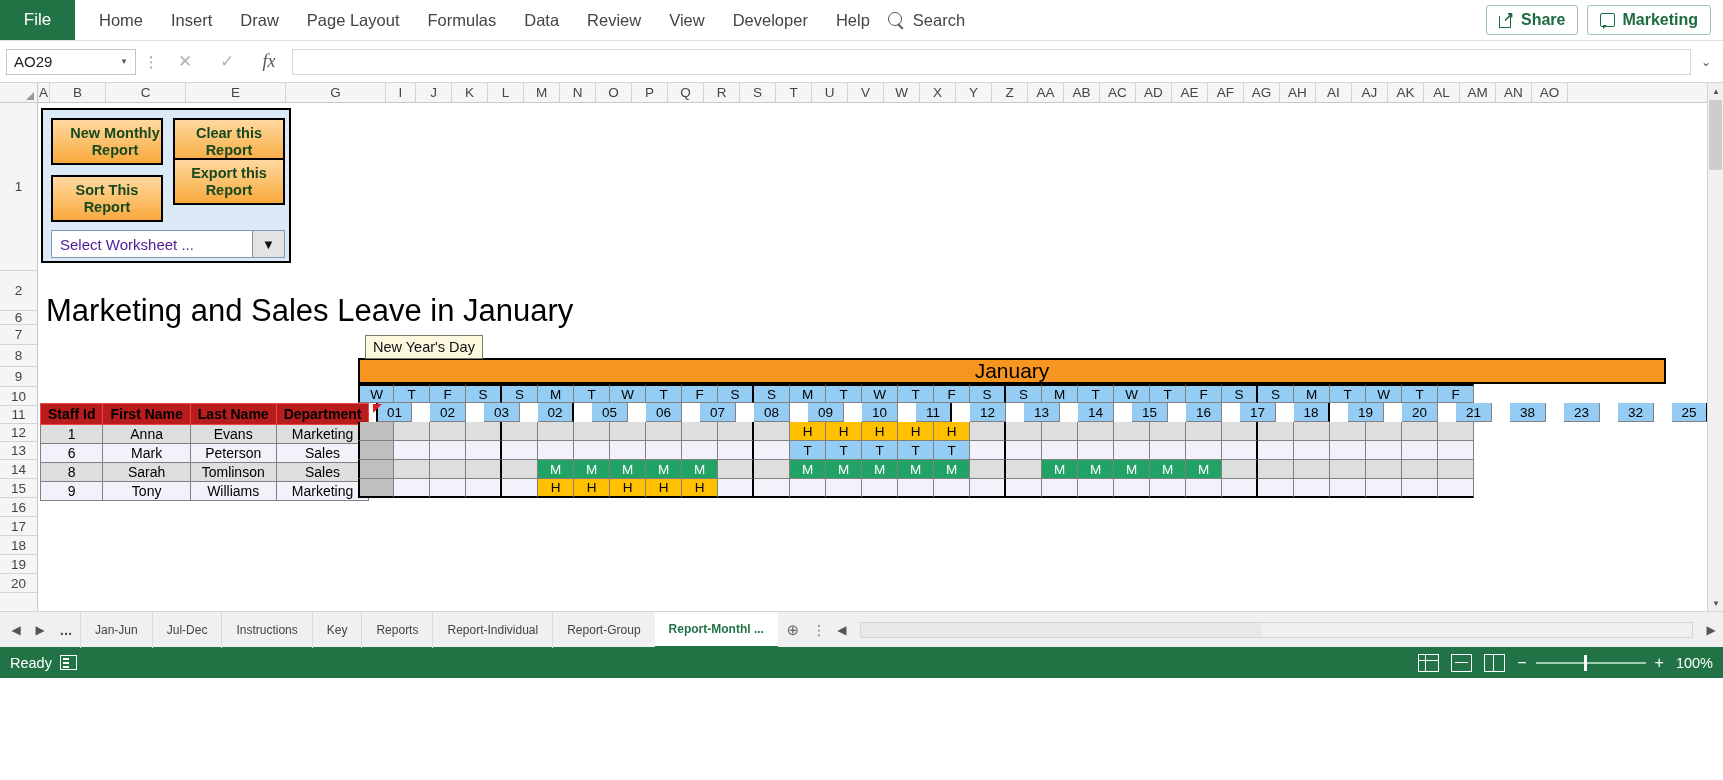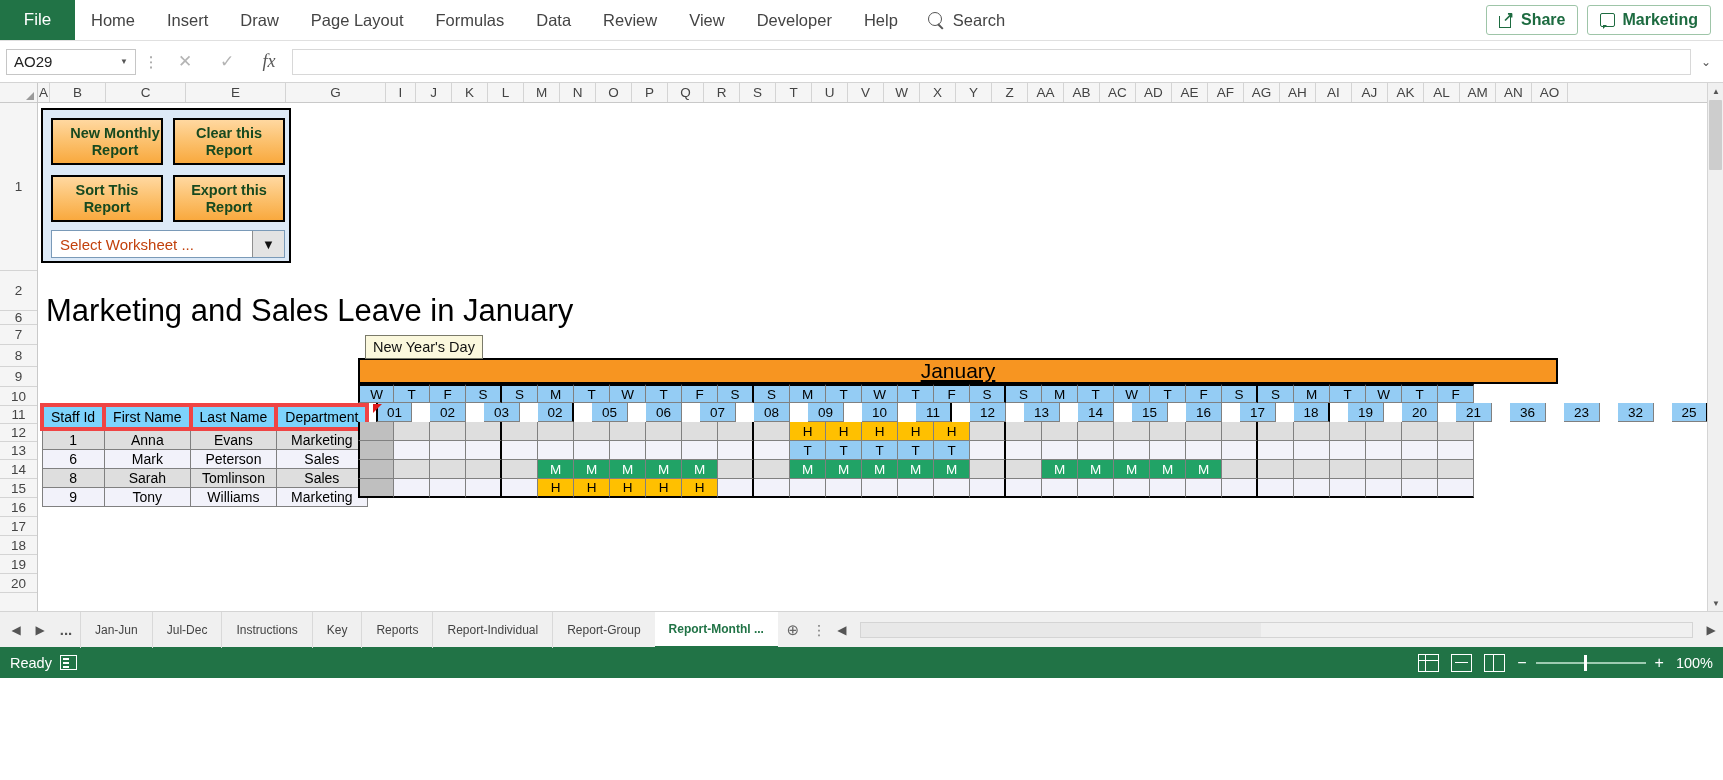--- a/index.html
+++ b/index.html
@@ -9,22 +9,22 @@
     font-family:"Liberation Sans", sans-serif;
     background:#ffffff; color:#333;
     -webkit-font-smoothing:antialiased;
   }
 
   
   #ribbon { height:41px; background:#fff; display:flex; align-items:stretch;
             border-bottom:1px solid #e0e0e0; position:relative; }
   #file-tab { width:75px; background:#217346; color:#fff; font-size:17px;
               display:flex; align-items:center; justify-content:center; }
-  .rib-tab { padding:0 16px; display:flex; align-items:center; font-size:16.5px;
-             color:#444; white-space:nowrap; }
+  .rib-tab { padding:0 4px; display:flex; align-items:center; font-size:16.5px;
+             color:#444; white-space:nowrap;margin-left:20px; }
   #search-box { display:flex; align-items:center; gap:8px; padding:0 14px;
                 font-size:16.5px; color:#444; }
   .search-glyph { width:17px; height:17px; position:relative; display:inline-block; }
   .search-glyph::before { content:""; position:absolute; left:0; top:0; width:12px; height:12px;
       border:1.6px solid #555; border-radius:50%; }
   .search-glyph::after { content:""; position:absolute; left:10px; top:11px; width:7px; height:1.6px;
       background:#555; transform:rotate(45deg); transform-origin:left center; }
   #ribbon-right { margin-left:auto; display:flex; align-items:center; gap:9px; padding-right:12px; }
   .rib-btn { border:1px solid #9ec5a8; border-radius:3px; height:30px; padding:0 12px;
              display:flex; align-items:center; gap:7px; color:#1d6b40; font-size:16px;
@@ -70,24 +70,24 @@
 
   
   #macro-panel { position:absolute; left:3px; top:5px; width:250px; height:155px;
                  background:#dce9f7; border:2px solid #000; }
   .mbtn { position:absolute; width:112px; height:47px;
           background:linear-gradient(to bottom,#ffd8a0 0%,#fcc372 45%,#f9a93e 100%);
           border:2px solid #000; color:#17491f; font-weight:bold; font-size:14.5px;
           display:flex; align-items:center; justify-content:center; text-align:center;
           line-height:1.12; }
   #mb1 { left:8px; top:8px;padding-left:16px; } #mb2 { left:130px; top:8px; }
-  #mb3 { left:8px; top:65px; } #mb4 { left:130px; top:65px; }
+  #mb3 { left:8px; top:65px; } #mb4 { left:130px; top:48px; }
   #ws-select { position:absolute; left:8px; top:120px; width:234px; height:28px;
                background:#fff; border:1px solid #7a9ab8; display:flex; align-items:center; }
-  #ws-select .wl { padding-left:8px; font-size:15px; color:#c2410c; }
+  #ws-select .wl { padding-left:8px; font-size:15px; color:#4c1d95; }
   #ws-arrow { margin-left:auto; width:32px; height:26px; background:#e3e3e3;
               border-left:1px solid #8f8f8f; display:flex; align-items:center; justify-content:center;
               font-size:13px; color:#111; }
 
   
   #report-title { position:absolute; left:8px; top:190px; font-size:31px; color:#000;
                   white-space:nowrap; }
 
   
   #callout { position:absolute; left:327px; top:232px; background:#fbf8dd;
@@ -114,22 +114,22 @@
   .code-M { background:#21A366; color:#fff; }
   .hol { background:#BFBFBF; }
   .cal-left-edge { border-left:2px solid #000; }
   .cal-top-edge { border-top:2px solid #000; }
   .cal-bot-edge { border-bottom:2px solid #000; }
   #red-tri { position:absolute; width:0; height:0; border-left:9px solid #e01b1b;
              border-bottom:9px solid transparent; z-index:7; }
 
   
   #staff-tbl { position:absolute; left:2px; top:300px; border-collapse:collapse; }
-  #staff-tbl th { background:#7dd3fc; border:4px solid #ef4444; font-size:14px;
-                  font-weight:normal; padding:2px 7px; color:#000; }
+  #staff-tbl th { background:#b91c1c; border:1px solid #ef4444; font-size:14px;
+                  font-weight:bold; padding:2px 7px; color:#000; }
   #staff-tbl td { border:1px solid #808080; font-size:14px; padding:1px 7px;
                   text-align:center; color:#000; }
   #staff-tbl tr.alt td { background:#DEDEDE; }
   #staff-tbl tr.norm td { background:#F2F2FA; }
 
   
   #vscroll { position:absolute; right:0; top:0; width:16px; bottom:0;
              background:#f0f0f0; border-left:1px solid #d4d4d4; }
   .sb-arrow { width:16px; height:16px; display:flex; align-items:center;
               justify-content:center; font-size:8px; color:#555; background:#f0f0f0; }
@@ -332,21 +332,21 @@
           <tr class="norm">
             <td>9</td>
             <td>Tony</td>
             <td>Williams</td>
             <td>Marketing</td>
           </tr>
         </tbody>
     </table>
 
     <div id="cal">
-      <div id="cal-month" style="width: 1200px; text-decoration: underline;">January</div>
+      <div id="cal-month" style="width: 1308px;">January</div>
       <div class="cal-row" id="cal-dow">
           <div class="cal-cell dow cal-left-edge cal-top-edge">W</div>
           <div class="cal-cell dow cal-top-edge">T</div>
           <div class="cal-cell dow cal-top-edge">F</div>
           <div class="cal-cell dow wk-end cal-top-edge">S</div>
           <div class="cal-cell dow cal-top-edge">S</div>
           <div class="cal-cell dow cal-top-edge">M</div>
           <div class="cal-cell dow cal-top-edge">T</div>
           <div class="cal-cell dow cal-top-edge">W</div>
           <div class="cal-cell dow cal-top-edge">T</div>
@@ -388,21 +388,21 @@
           <div class="cal-cell dnum">12</div>
           <div class="cal-cell dnum">13</div>
           <div class="cal-cell dnum">14</div>
           <div class="cal-cell dnum">15</div>
           <div class="cal-cell dnum">16</div>
           <div class="cal-cell dnum">17</div>
           <div class="cal-cell dnum wk-end">18</div>
           <div class="cal-cell dnum">19</div>
           <div class="cal-cell dnum">20</div>
           <div class="cal-cell dnum">21</div>
-          <div class="cal-cell dnum">36</div>
+          <div class="cal-cell dnum">38</div>
           <div class="cal-cell dnum">23</div>
           <div class="cal-cell dnum">32</div>
           <div class="cal-cell dnum wk-end">25</div>
           <div class="cal-cell dnum">26</div>
           <div class="cal-cell dnum">27</div>
           <div class="cal-cell dnum">28</div>
           <div class="cal-cell dnum">29</div>
           <div class="cal-cell dnum">30</div>
           <div class="cal-cell dnum">31</div>
         </div>

